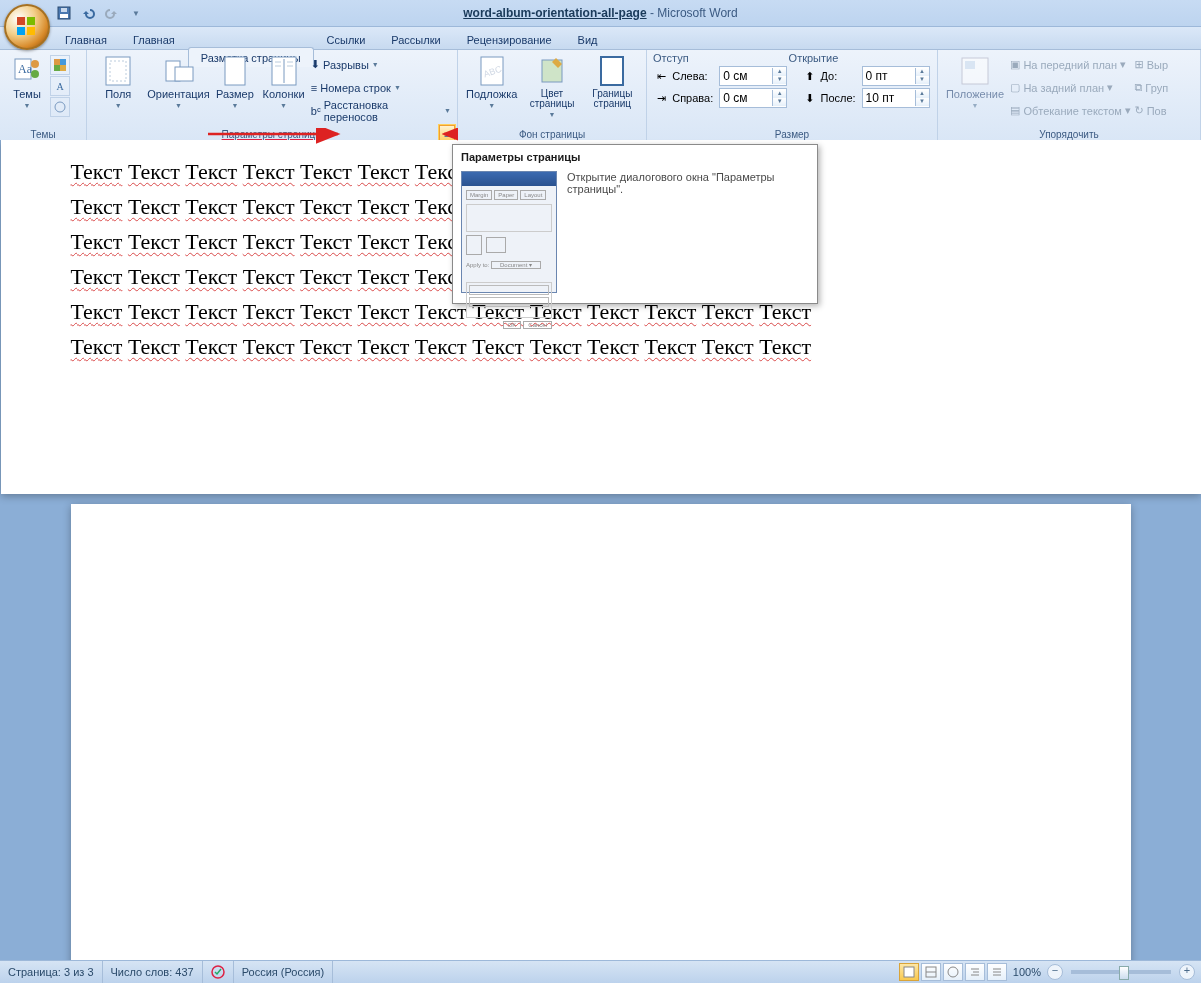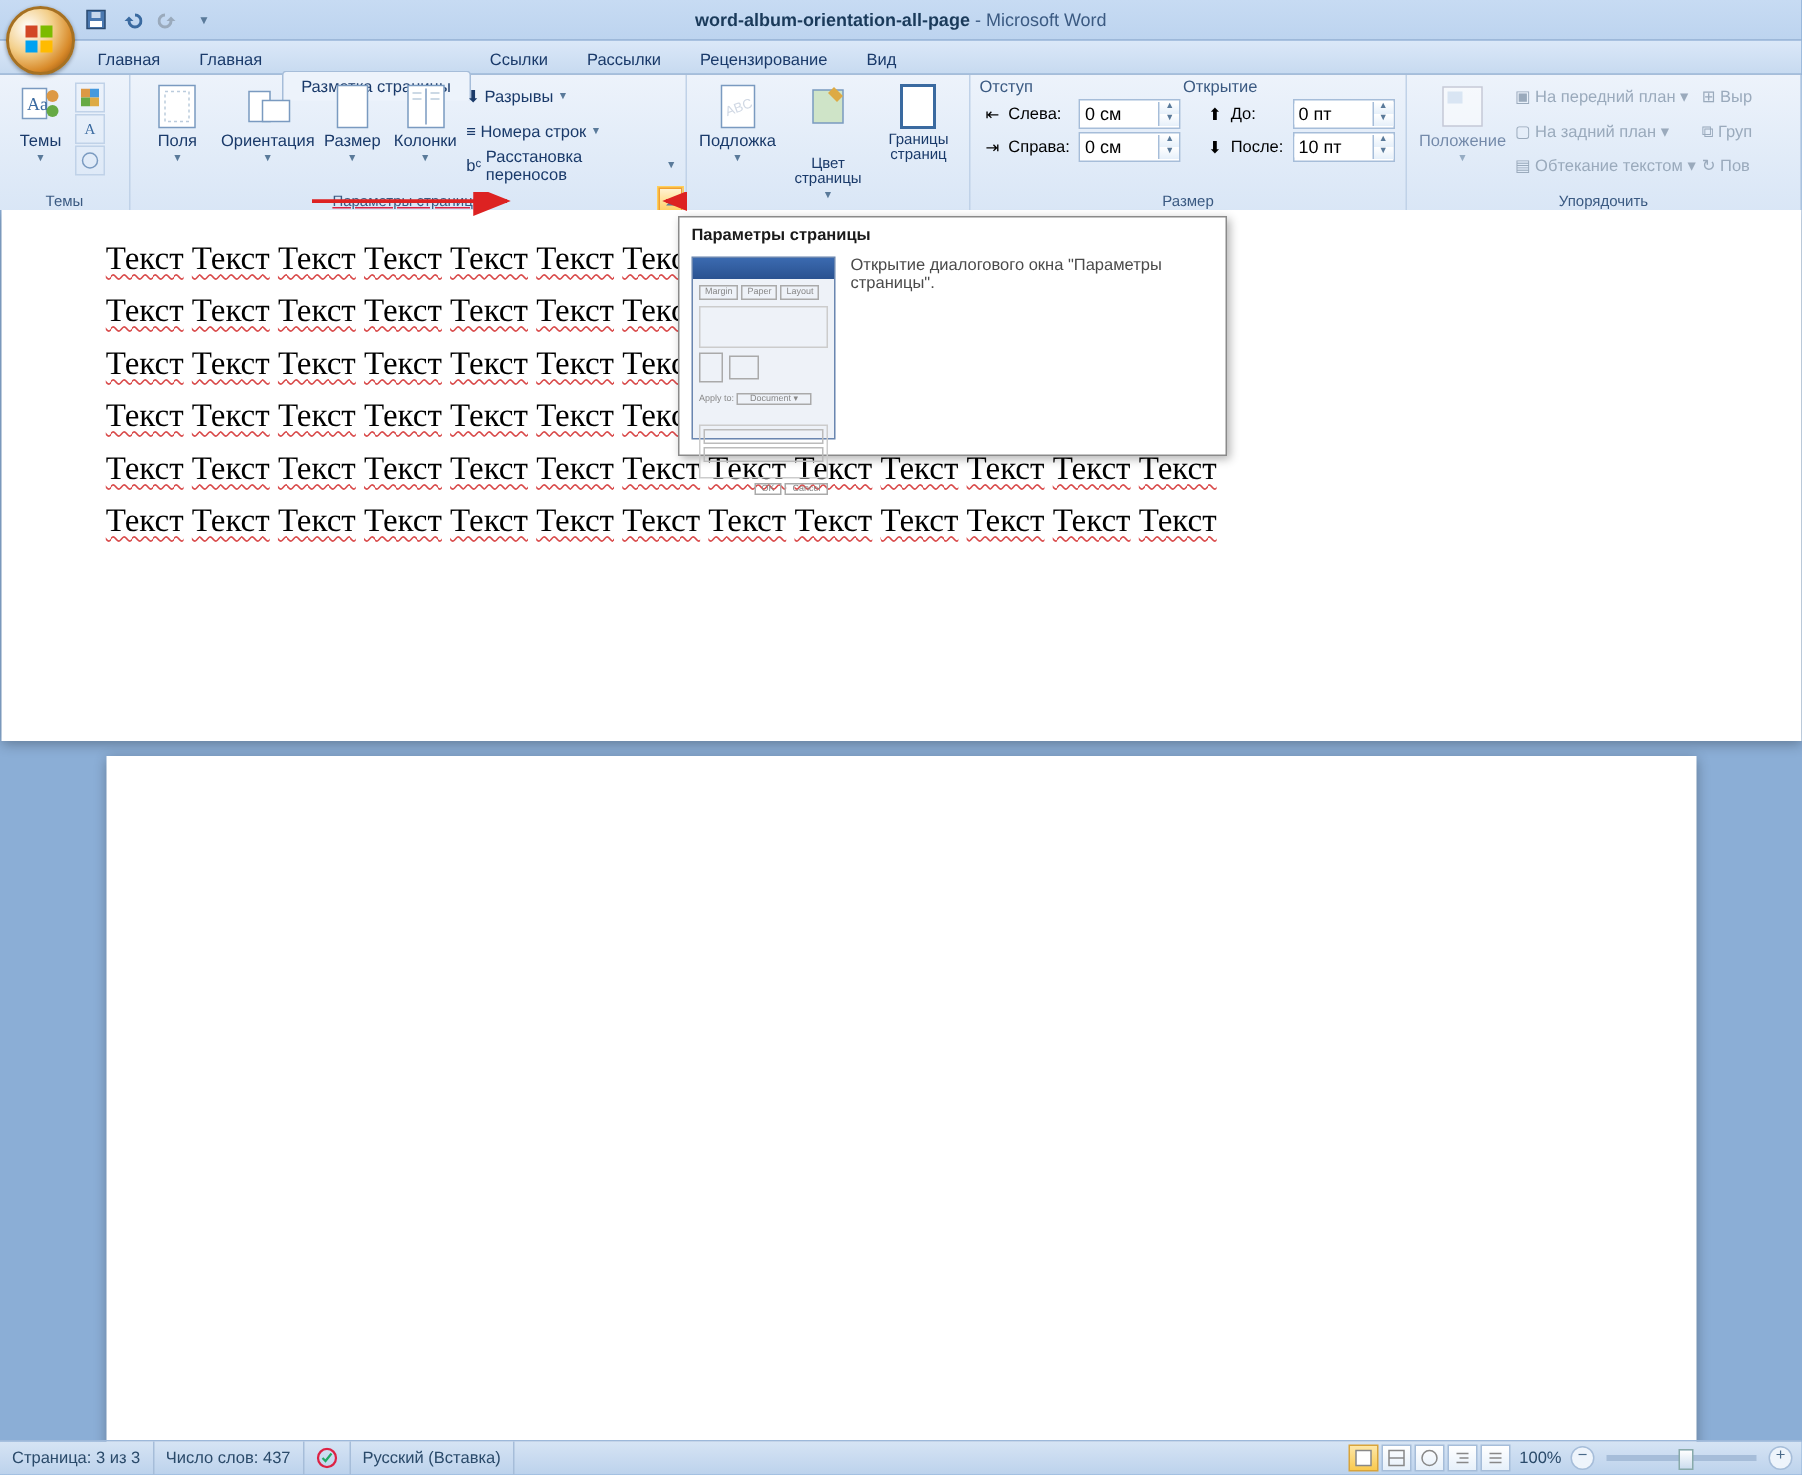--- a/index.html
+++ b/index.html
@@ -2,21 +2,21 @@
 <html><head>
 <meta charset="utf-8">
 <style>
 html,body{margin:0;padding:0;font-family:"Segoe UI",Tahoma,sans-serif;font-size:11px;background:#8baed6;overflow:hidden;width:1201px;height:983px;}
 .titlebar{height:26px;background:linear-gradient(#c7dbf3,#bdd4ef);display:flex;align-items:center;position:relative;border-bottom:1px solid #9db8d9;}
 .office-btn{width:42px;height:42px;border-radius:50%;background:radial-gradient(circle at 30% 30%,#fff,#f3cf8a 40%,#d88a2a 70%,#7a3b00);position:absolute;left:4px;top:4px;z-index:20;border:2px solid #a67122;box-shadow:0 1px 3px rgba(0,0,0,.4);display:flex;align-items:center;justify-content:center;}
 .office-btn svg{width:24px;height:24px;}
 .qat{margin-left:54px;display:flex;gap:4px;align-items:center;}
 .qat-btn{width:20px;height:20px;display:flex;align-items:center;justify-content:center;border-radius:2px;}
 .title-center{position:absolute;left:50%;transform:translateX(-50%);color:#3b5a82;font-size:12px;}
-.title-center b{color:#1a3a5a;}
+.title-center b{color:#1a3a5a;text-decoration:underline;}
 .tabs{height:22px;background:linear-gradient(#dbe8f8,#c7daf0);display:flex;align-items:flex-end;padding-left:52px;gap:0;border-bottom:1px solid #a6bdd9;}
 .tab{padding:4px 12px 3px;color:#1a3a6a;cursor:default;border:1px solid transparent;border-bottom:none;}
 .tab.active{background:#edf3fb;border-color:#a6bdd9;border-radius:3px 3px 0 0;position:relative;top:18px;}
 .ribbon{height:92px;background:linear-gradient(#edf3fb,#d9e6f6);display:flex;border-bottom:1px solid #a6bdd9;}
 .group{border-right:1px solid #c0d2e8;display:flex;flex-direction:column;justify-content:space-between;position:relative;}
 .group-body{display:flex;flex:1;align-items:flex-start;padding:3px 4px;}
 .group-label{text-align:center;font-size:10px;color:#3b5a82;padding:1px 0 2px;background:transparent;position:relative;}
 .launcher{position:absolute;right:2px;bottom:1px;width:14px;height:14px;border:1px solid #b0c4de;background:linear-gradient(#fff,#e6f0fa);display:flex;align-items:center;justify-content:center;font-size:8px;color:#5a7a9a;}
 .big-btn{display:flex;flex-direction:column;align-items:center;width:52px;text-align:center;padding:2px 2px;gap:2px;color:#1a3a6a;}
 .big-btn .ic{width:32px;height:32px;display:flex;align-items:center;justify-content:center;}
@@ -220,21 +220,21 @@
           <div class="lbl">Подложка</div>
           <div class="dd">▼</div>
         </div>
       <div class="big-btn" style="width:58px;">
           <div class="ic">
             <svg width="28" height="30">
               <rect x="4" y="4" width="20" height="22" fill="#cfe4c8" stroke="#7a9ac0"></rect>
               <path d="M18 2l6 6-4 4-6-6z" fill="#da4"></path>
             </svg>
           </div>
-          <div class="lbl" style="font-size:10px;line-height:10px;margin-top:16px;">Цвет страницы</div>
+          <div class="lbl" style="font-size:10px;line-height:10px;">Цвет страницы</div>
           <div class="dd">▼</div>
         </div>
       <div class="big-btn" style="width:56px;">
           <div class="ic">
             <svg width="26" height="32">
               <rect x="2" y="2" width="22" height="28" fill="#fff" stroke="#3a6aa0" stroke-width="2"></rect>
             </svg>
           </div>
           <div class="lbl" style="font-size:10px;line-height:10px;">Границы страниц</div>
         </div>
@@ -380,21 +380,21 @@
 
 <div class="statusbar">
   <div class="sect">Страница: 3 из 3</div>
   <div class="sect">Число слов: 437</div>
   <div class="sect">
       <svg width="14" height="14">
         <circle cx="7" cy="7" r="6" fill="none" stroke="#d24" stroke-width="1.5"></circle>
         <path d="M4 7l2 2 4-5" stroke="#2a6" stroke-width="1.5" fill="none"></path>
       </svg>
     </div>
-  <div class="sect">Русский (Вставка)</div>
+  <div class="sect">Россия (Россия)</div>
   <div class="right">
     <div class="view-btn active">
         <svg width="12" height="12">
           <rect x="1" y="1" width="10" height="10" fill="#fff" stroke="#888"></rect>
         </svg>
       </div>
     <div class="view-btn">
         <svg width="12" height="12">
           <rect x="1" y="1" width="10" height="10" fill="none" stroke="#888"></rect>
           <line x1="1" y1="6" x2="11" y2="6" stroke="#888"></line>

